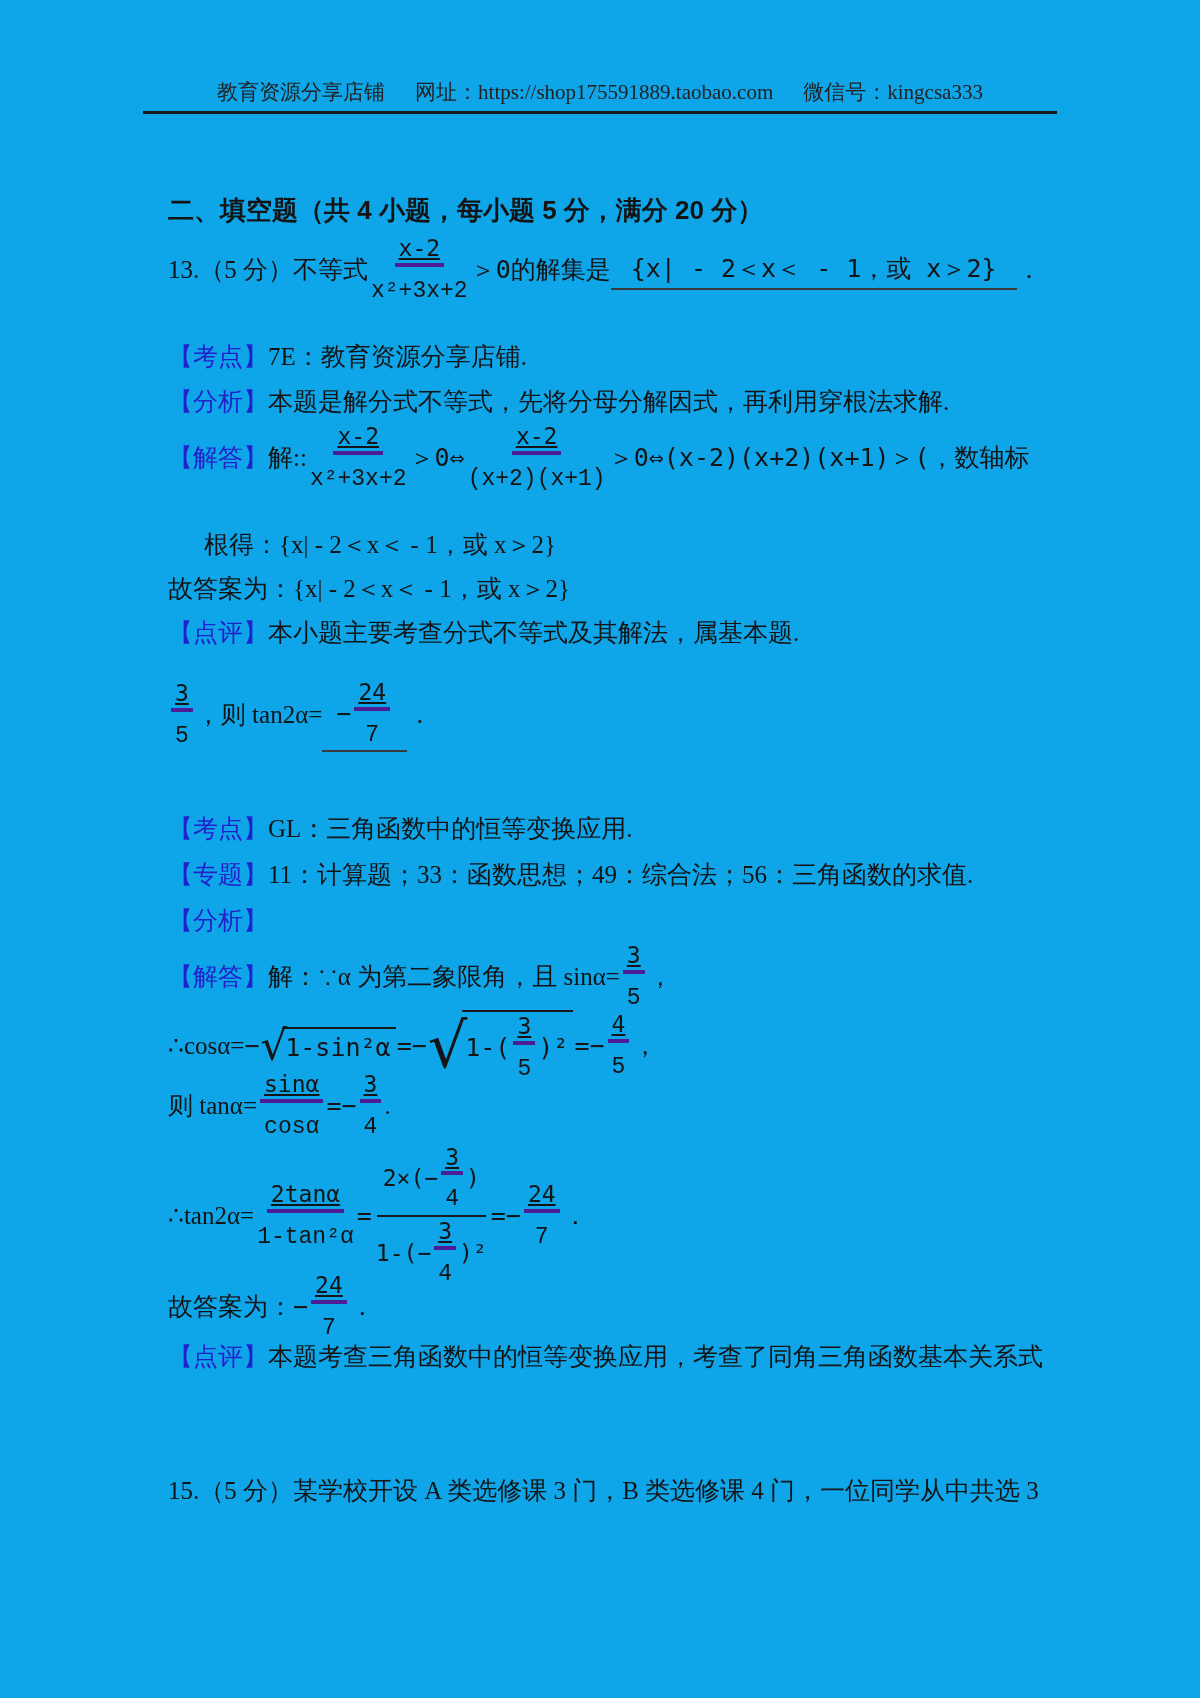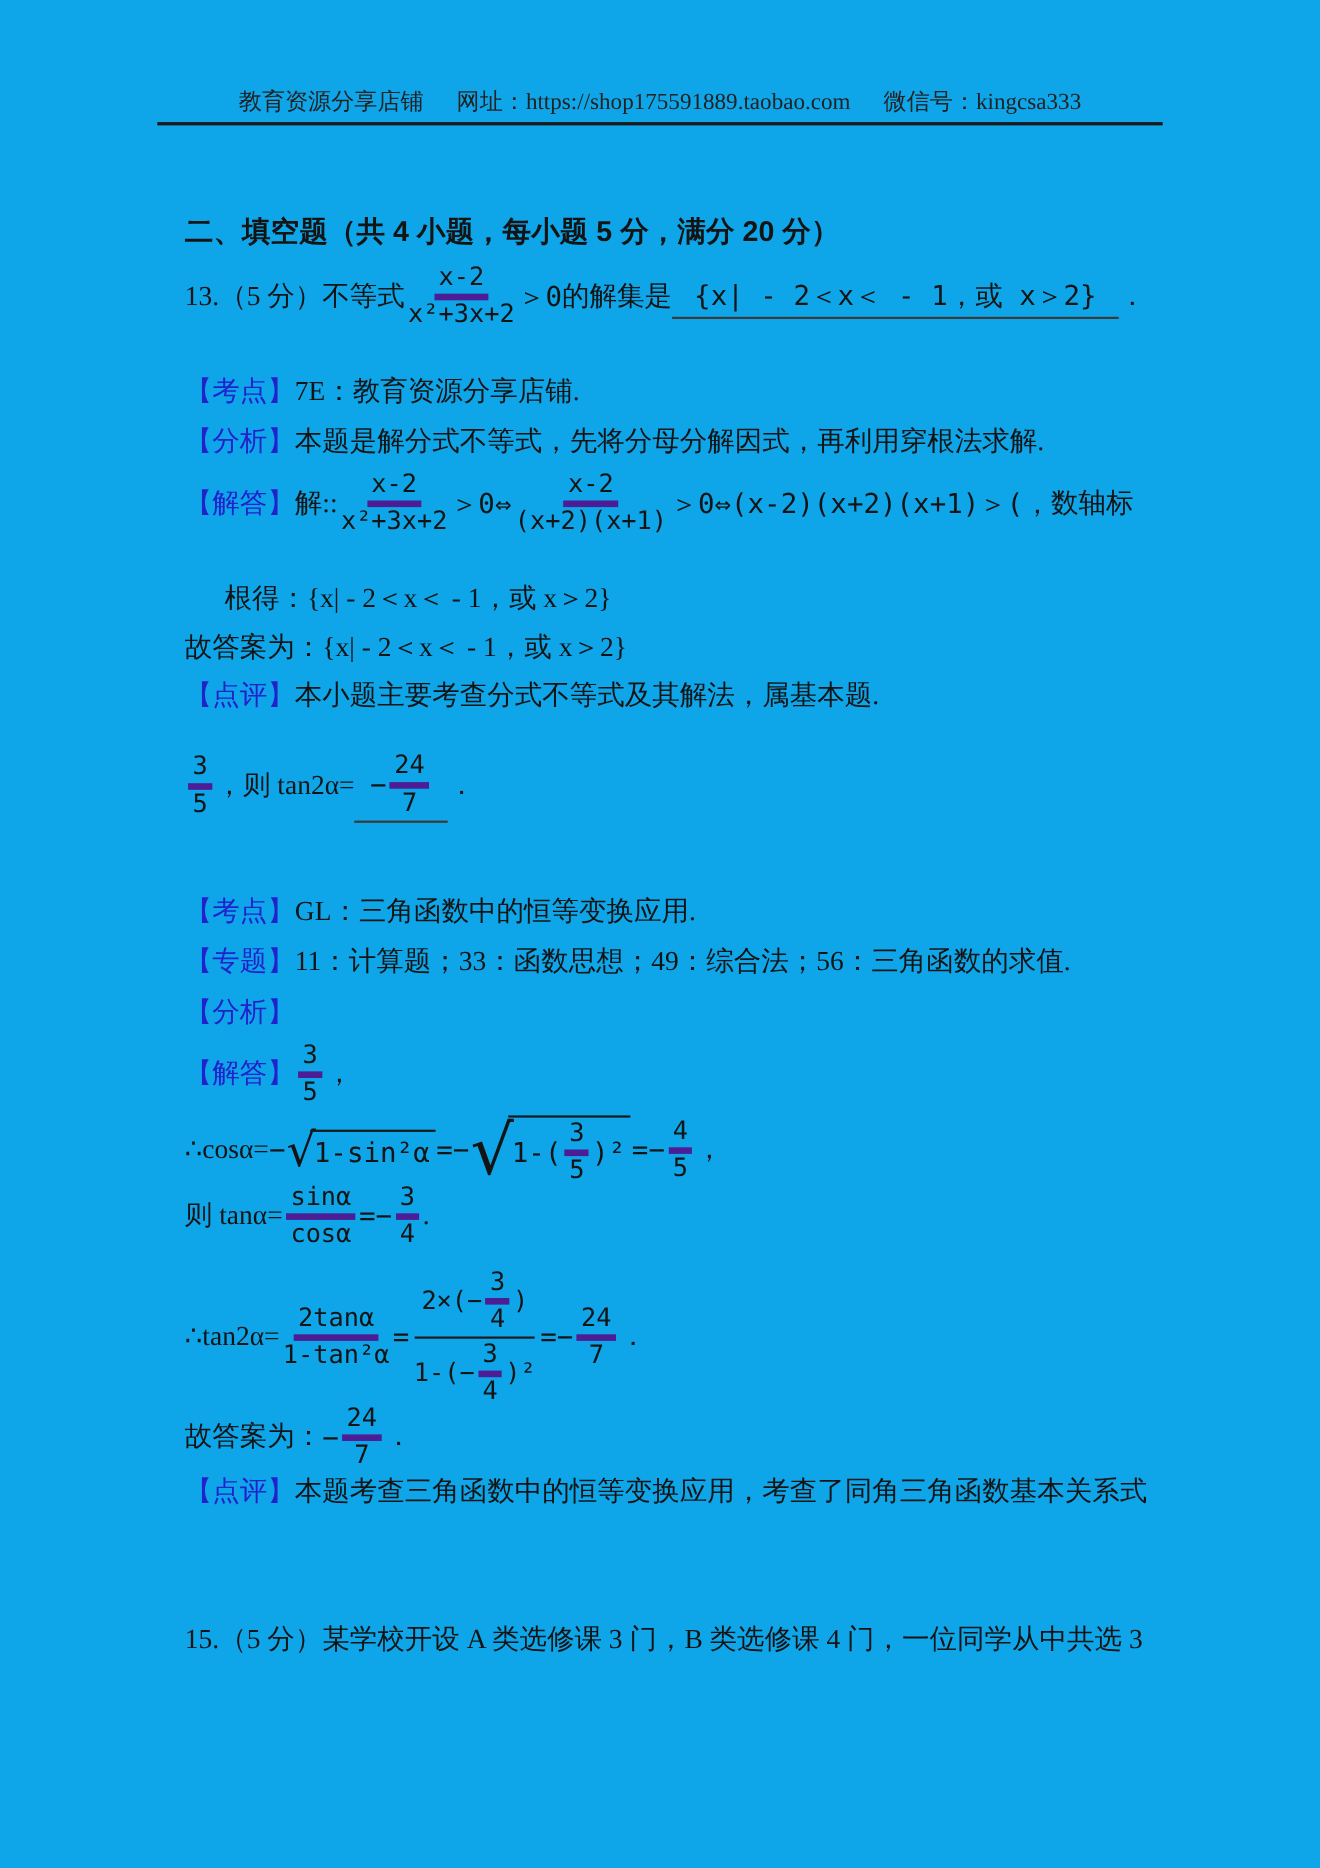--- a/index.html
+++ b/index.html
@@ -8,22 +8,22 @@
   .line{position:absolute;display:flex;align-items:center;font-size:25px;
         line-height:1.35;white-space:nowrap;}
   .label{color:#2222cc;font-family:"Liberation Sans","DejaVu Sans",sans-serif;}
   .mono{font-family:"DejaVu Sans Mono","Liberation Mono",monospace;}
   .title-line{font-weight:bold;font-size:26px;font-family:"Liberation Sans","DejaVu Sans",sans-serif;}
   .header-line{position:absolute;top:78px;left:0;width:100%;display:flex;
         justify-content:center;gap:30px;font-size:21px;color:#222;}
   .rule{position:absolute;background:#1a1a1a;}
   .frac{display:inline-flex;flex-direction:column;align-items:center;line-height:1.12;
         font-family:"DejaVu Sans Mono","Liberation Mono",monospace;font-size:23px;margin:0 3px;}
-  .frac .num{border-bottom:6px solid #4c1d95;padding:0 4px 1px;}
-  .frac .den{padding-top:1px;}
+  .frac .num{border-bottom:4px solid #4c1d95;padding:0 4px 1px;text-decoration:underline;}
+  .frac .den{padding-top:12px;font-family:Liberation Mono, monospace;}
   .bigfrac{display:inline-flex;flex-direction:column;align-items:center;margin:0 4px;
         font-family:"DejaVu Sans Mono","Liberation Mono",monospace;font-size:23px;}
   .bigfrac .bnum{display:inline-flex;align-items:center;border-bottom:2px solid #1a1a1a;padding:0 6px 2px;}
   .bigfrac .bden{display:inline-flex;align-items:center;padding-top:2px;}
   .sqrt{display:inline-flex;align-items:center;margin:0 1px;}
   .sqrt .sign{font-size:42px;line-height:0.85;margin-right:-5px;
         font-family:"DejaVu Sans",sans-serif;font-weight:400;}
   .sqrt.tall .sign{font-size:62px;}
   .sqrt .body{border-top:2px solid #1a1a1a;padding:2px 5px 0 3px;display:inline-flex;align-items:center;}
   .answer-underline{border-bottom:2px solid #3a3a3a;padding:2px 20px;display:inline-flex;align-items:center;}
@@ -114,20 +114,21 @@
     <span class="label">【专题】</span>
     <span>11：计算题；33：函数思想；49：综合法；56：三角函数的求值.</span>
   </div>
 
   <div class="line" style="top:904px;left:168px;">
     <span class="label">【分析】</span>
   </div>
 
   <div class="line" style="top:942px;left:168px;height:70px;">
     <span class="label">【解答】</span>
+    <span>解：∵α 为第二象限角，且 sinα=</span>
     <span class="frac">
       <span class="num">3</span>
       <span class="den">5</span>
     </span>
     <span>，</span>
   </div>
 
   <div class="line" style="top:1008px;left:168px;height:76px;align-items:center;">
     <span>∴cosα=</span>
     <span class="mono">−</span>

